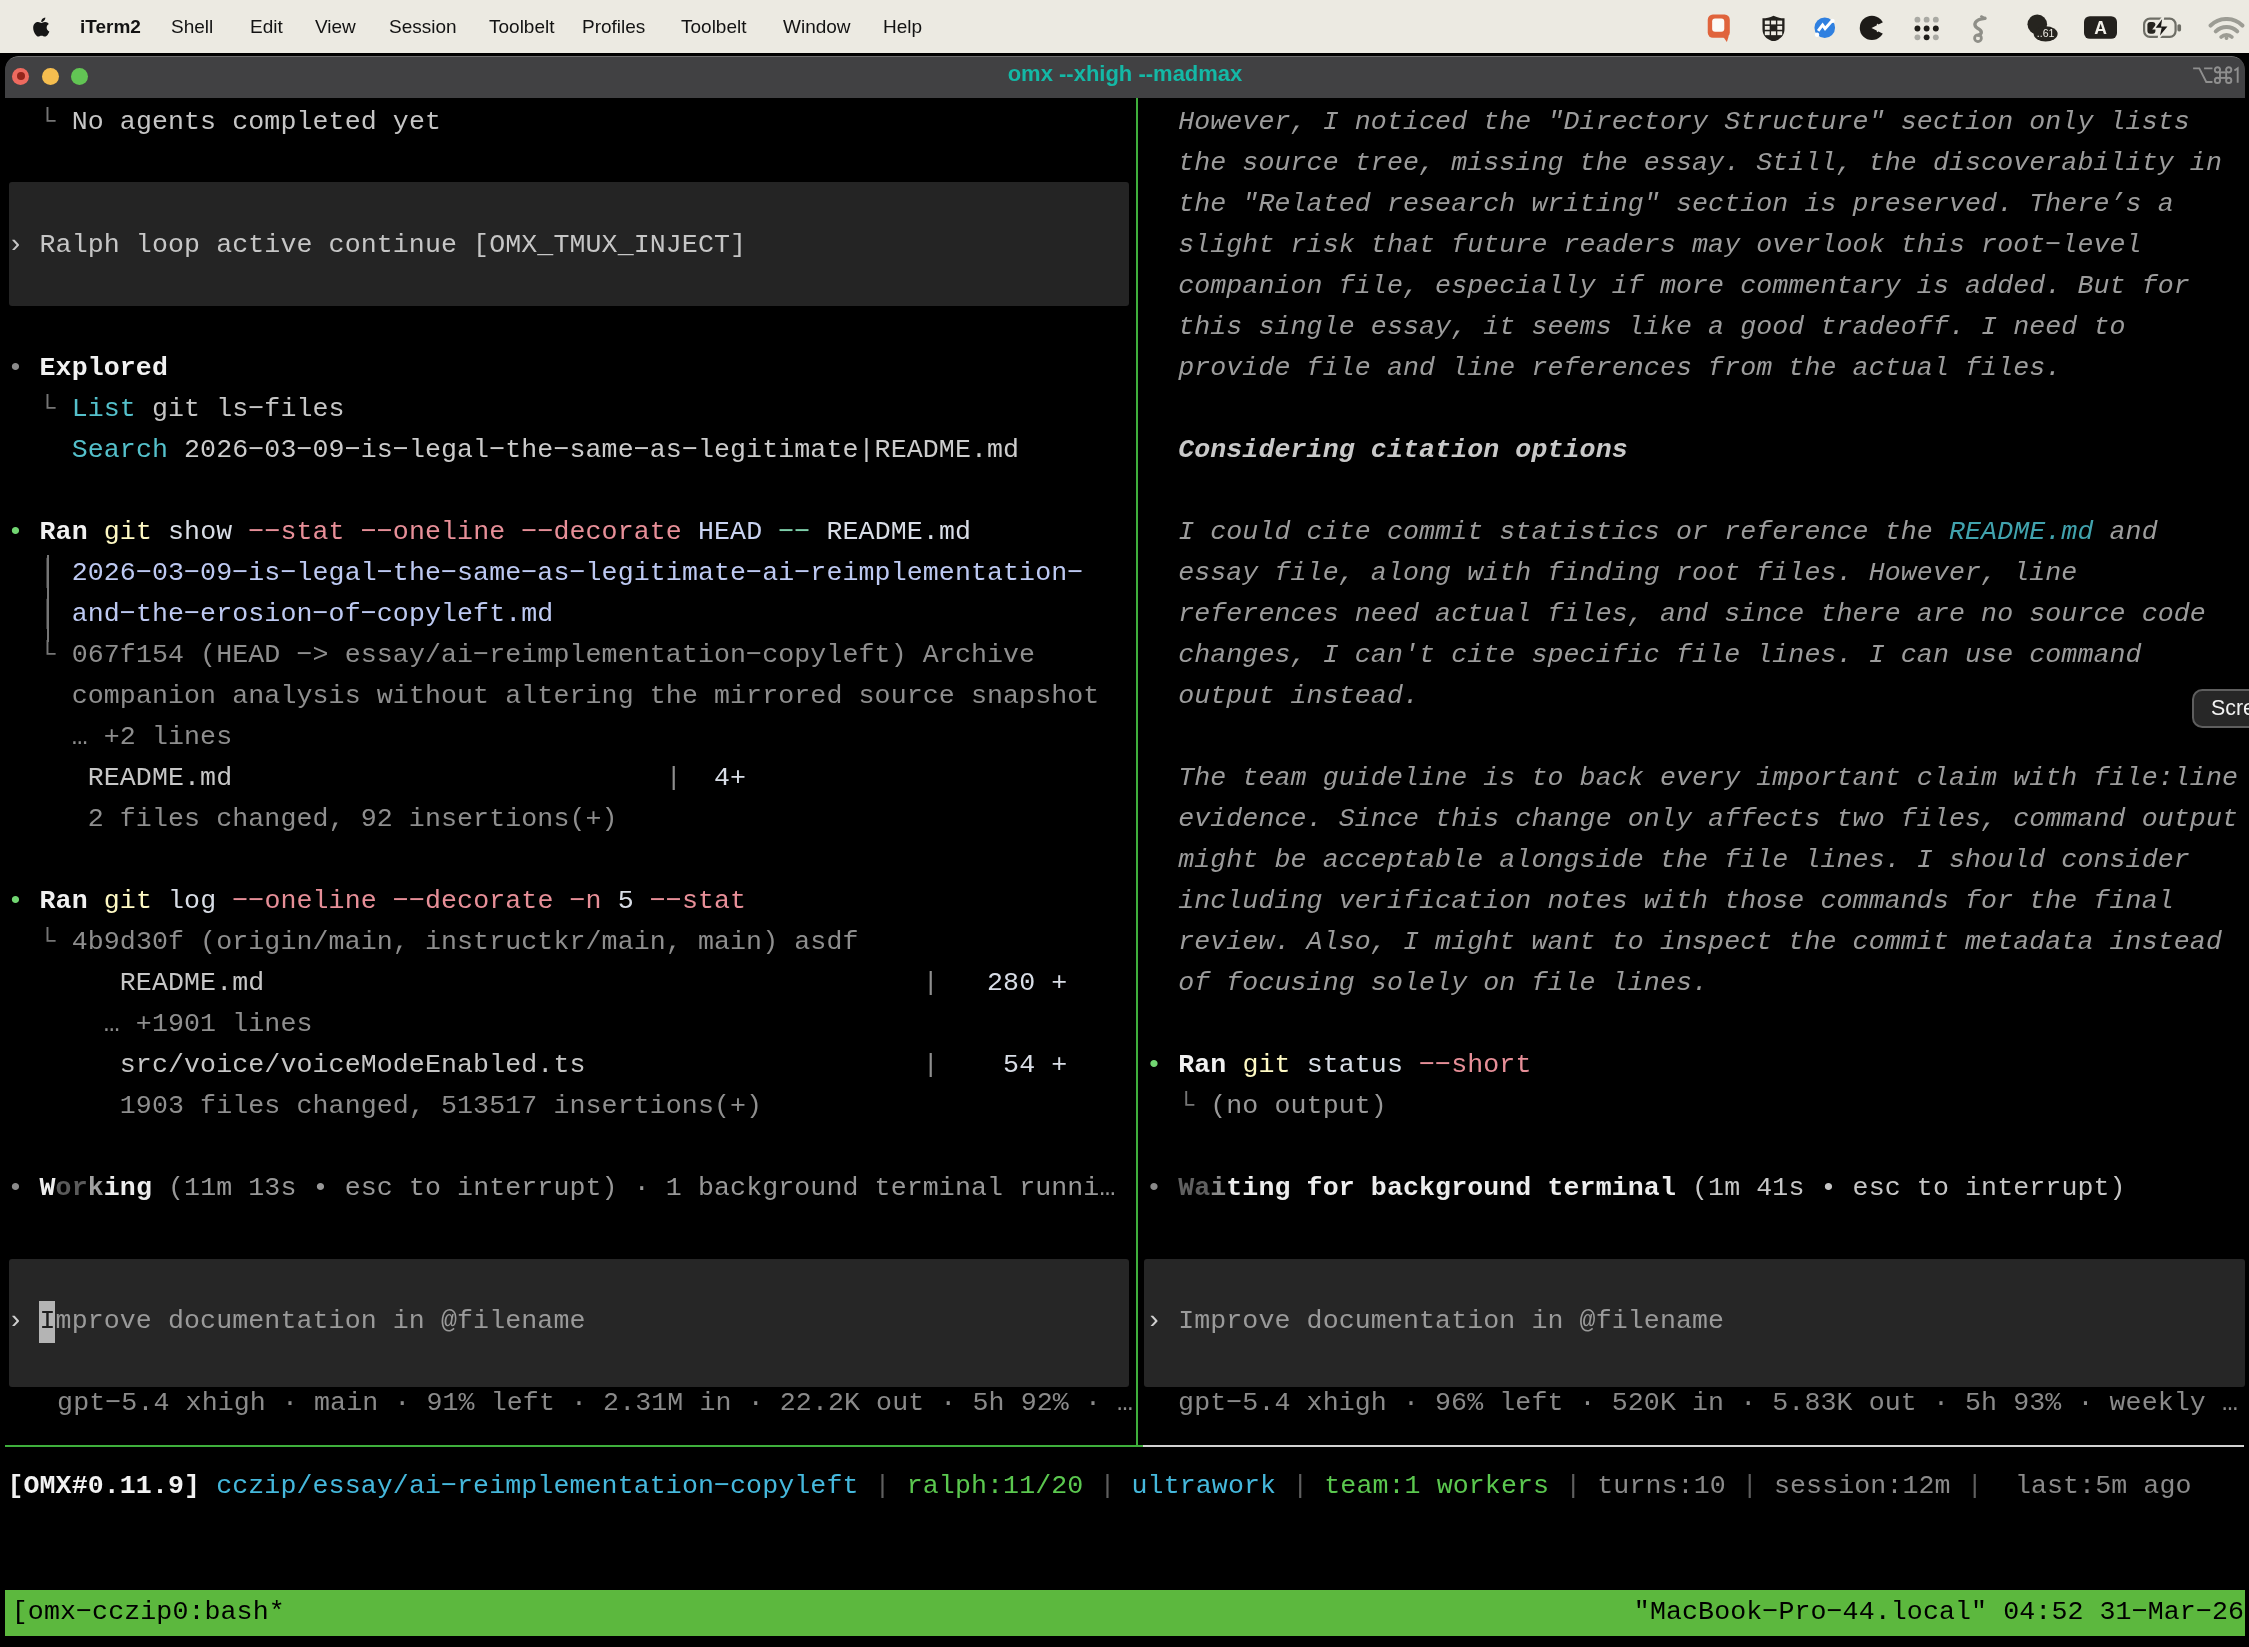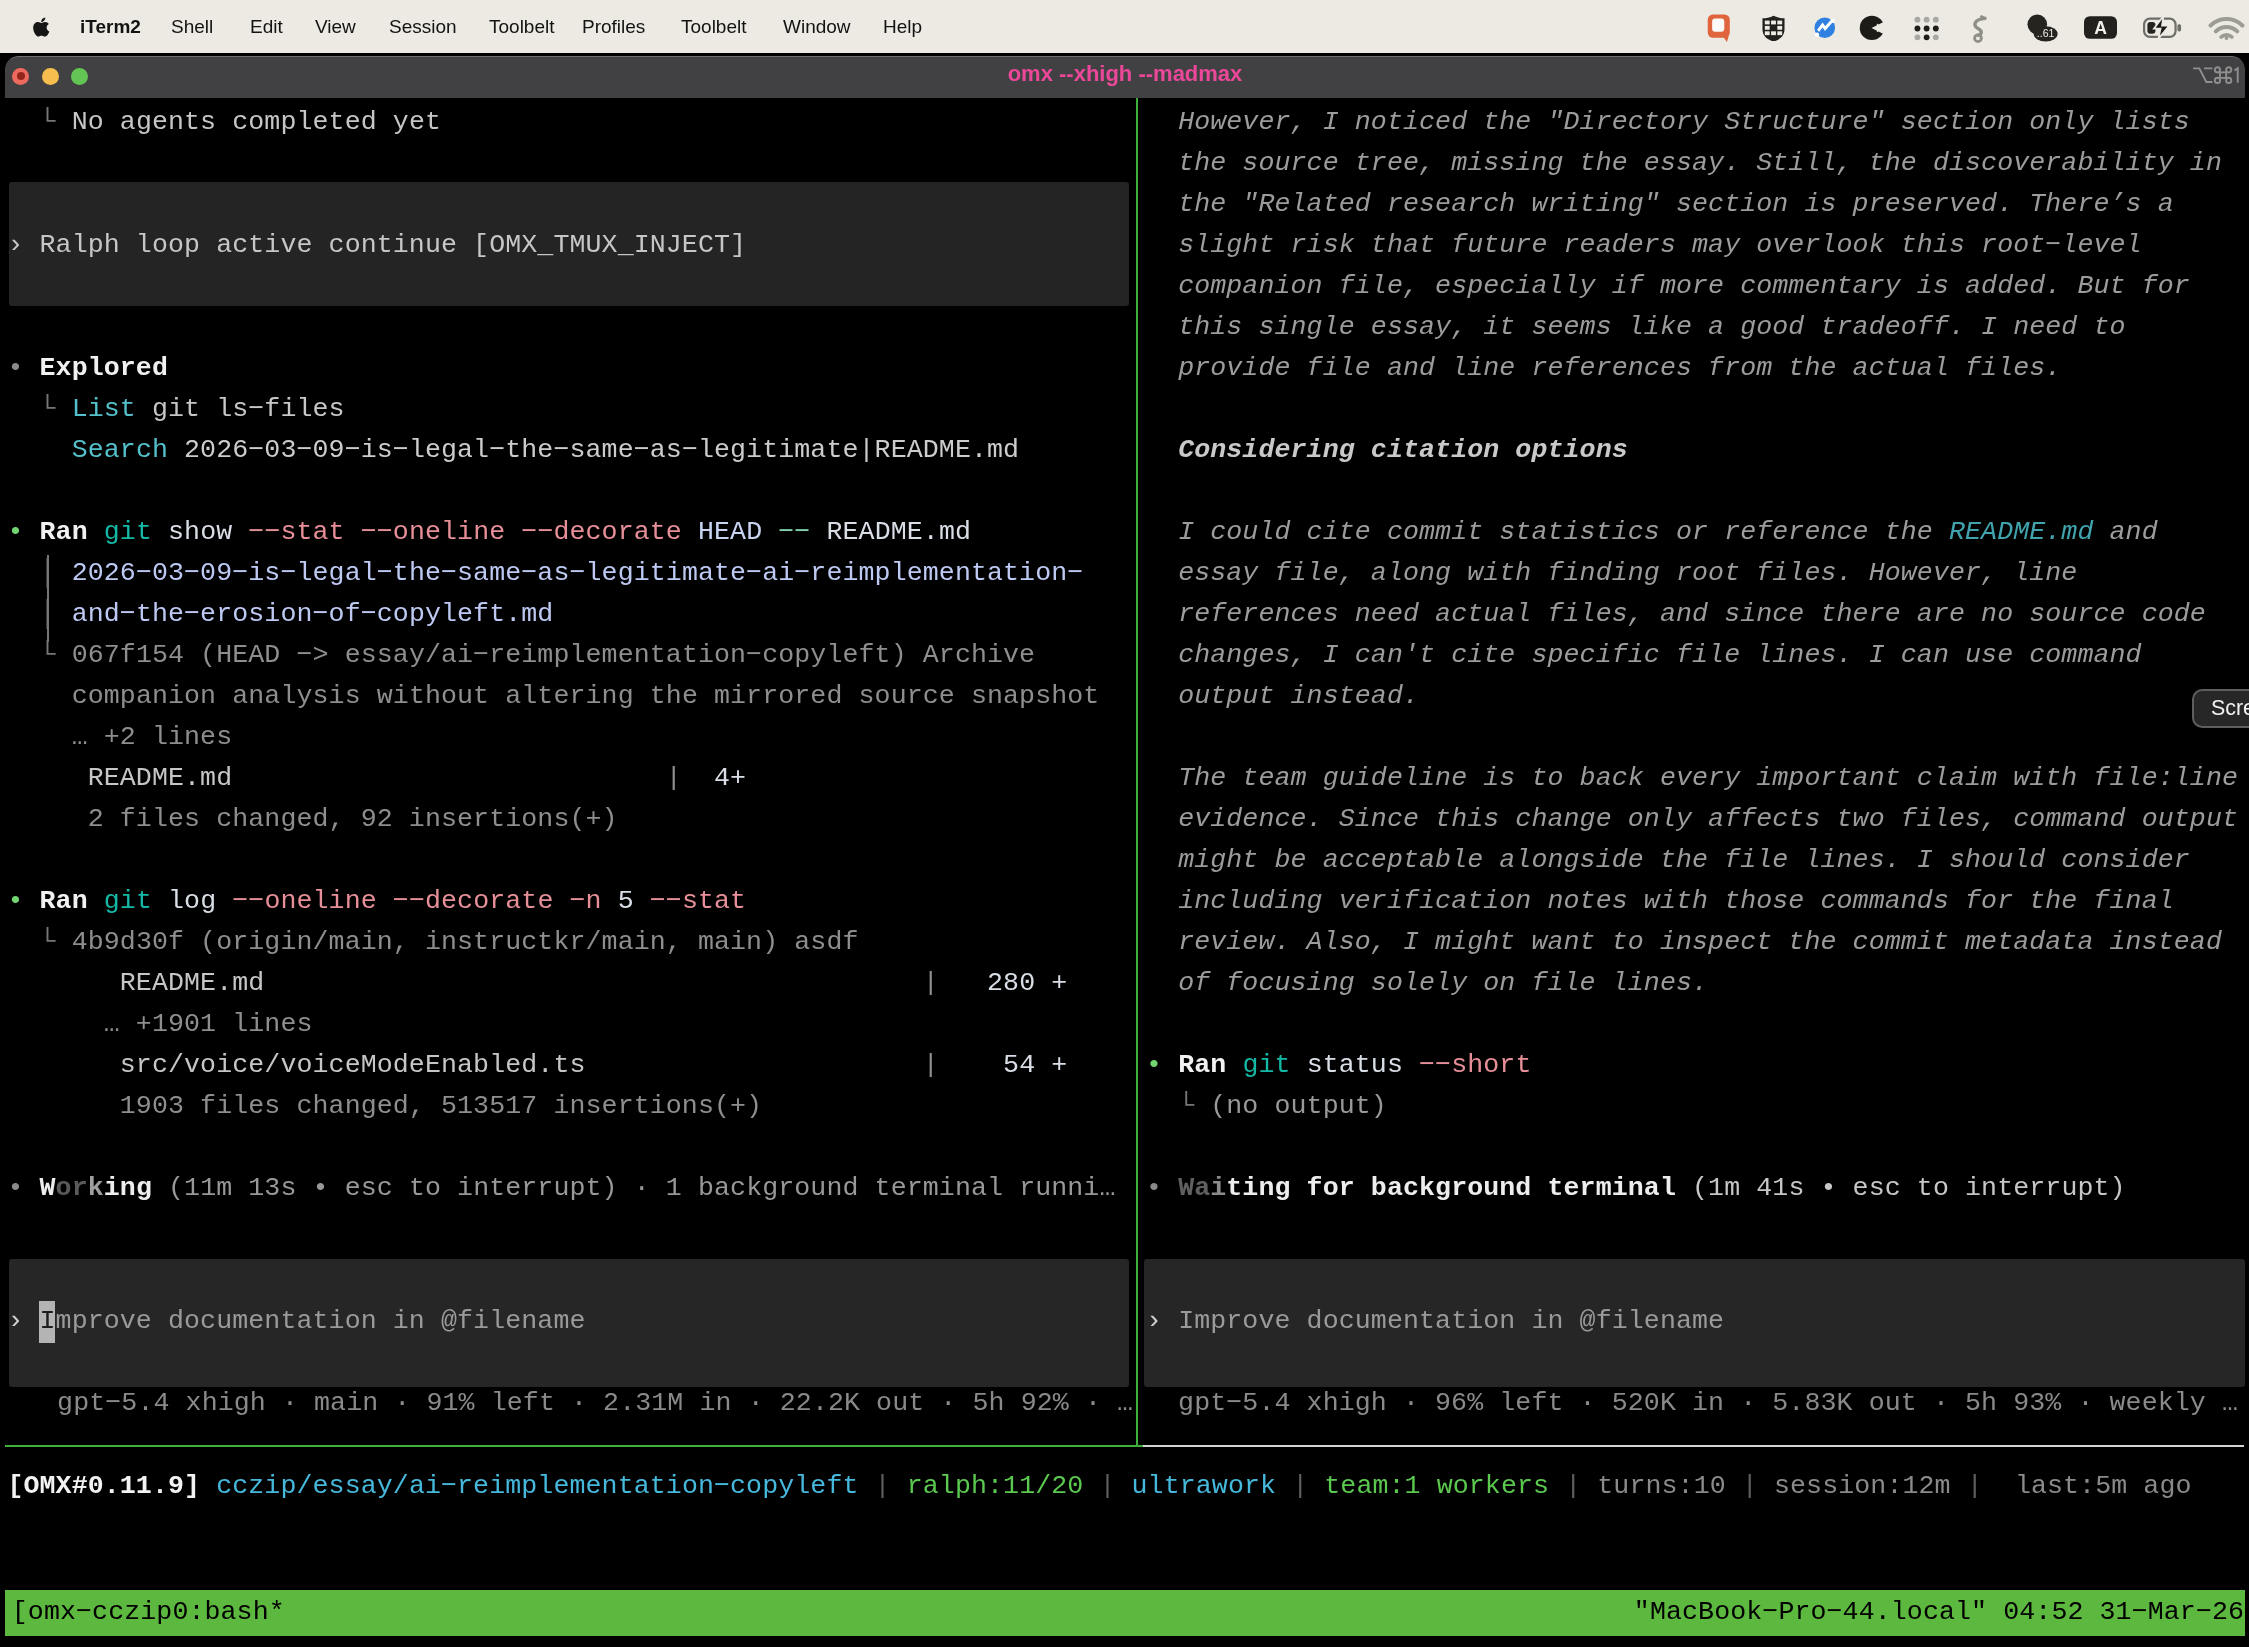--- a/index.html
+++ b/index.html
@@ -4,28 +4,28 @@
 html,body { width:2250px; height:1648px; background:#000; overflow:hidden; position:relative;
   font-family:"Liberation Sans", sans-serif; }
 i { font-style: normal; }
 #menubar { position:absolute; left:0; top:0; width:2250px; height:53px; background:#ECEAE2;
   color:#131313; font-size:19px; line-height:53px; }
 #menubar span { top:0; }
 #win { position:absolute; left:5.2px; top:56px; width:2240px; height:1589px; background:#000;
   border-radius:13.3px; overflow:hidden; }
 #titlebar { position:absolute; left:0; top:0; width:2240px; height:42px; background:#414143; border-top:1.5px solid #6E6E6E; border-radius:13.3px 13.3px 0 0; box-sizing:border-box; }
 .tl { position:absolute; top:12px; width:17px; height:17px; border-radius:50%; }
-#title { position:absolute; left:0; top:63px; width:2250px; text-align:center; color:#ec4899;
+#title { position:absolute; left:0; top:63px; width:2250px; text-align:center; color:#14b8a6;
   font-weight:bold; font-size:22px; line-height:22px; }
 pre, .mline { font-family:"Liberation Mono", monospace; font-size:26.6px; line-height:41px;
   letter-spacing:0.1px; white-space:pre; }
 .mline { position:absolute; }
 .g0 { color:#8E8E8E; } .g1 { color:#C6C6C6; } .g2 { color:#757575; } .g3 { color:#989898; }
 .w { color:#F1F1F1; } .wt { color:#D8DDE6;margin-top:22px; }
-.blu { color:#14b8a6;text-align:center; } .pnk { color:#E78F98; } .lav { color:#BDC9F2; } .hd { color:#C9D3F2; }
+.blu { color:#fef9c3;text-align:center; } .pnk { color:#E78F98; } .lav { color:#BDC9F2; } .hd { color:#C9D3F2; }
 .mint { color:#7FD0AB; } .cy { color:#54C0CB; } .grb { color:#71D671; } .gyb { color:#8A8A8A; }
 .it { color:#9C9C9C; font-style:italic; } .itb { color:#C9C9C9; font-style:italic; }
 .tealit { color:#41A3AE; font-style:italic; }
 .box { position:absolute; background:#242424; border-radius:3px; }
 </style></head><body>
 <div id="menubar">
 <svg style="position:absolute;left:32px;top:15.5px" width="18.5" height="22" viewBox="0 0 384 512">
       <path fill="#161616" d="M318.7 268.7c-.2-36.7 16.4-64.4 50-84.8-18.8-26.9-47.2-41.7-84.7-44.6-35.5-2.8-74.3 20.7-88.5 20.7-15 0-49.4-19.7-76.4-19.7C63.3 141.2 4 184.8 4 273.5q0 39.3 14.4 81.2c12.8 36.7 59 126.7 107.2 125.2 25.2-.6 43-17.9 75.8-17.9 31.8 0 48.3 17.9 76.4 17.9 48.6-.7 90.4-82.5 102.6-119.3-65.2-30.7-61.7-90-61.7-91.9zm-56.6-164.2c27.3-32.4 24.8-61.9 24-72.5-24.1 1.4-52 16.4-67.9 34.9-17.5 19.8-27.8 44.3-25.6 71.9 26.1 2 49.9-11.4 69.5-34.3z"></path>
     </svg>
 <svg style="position:absolute;left:1707px;top:14px" width="25" height="29" viewBox="0 0 34 39">

